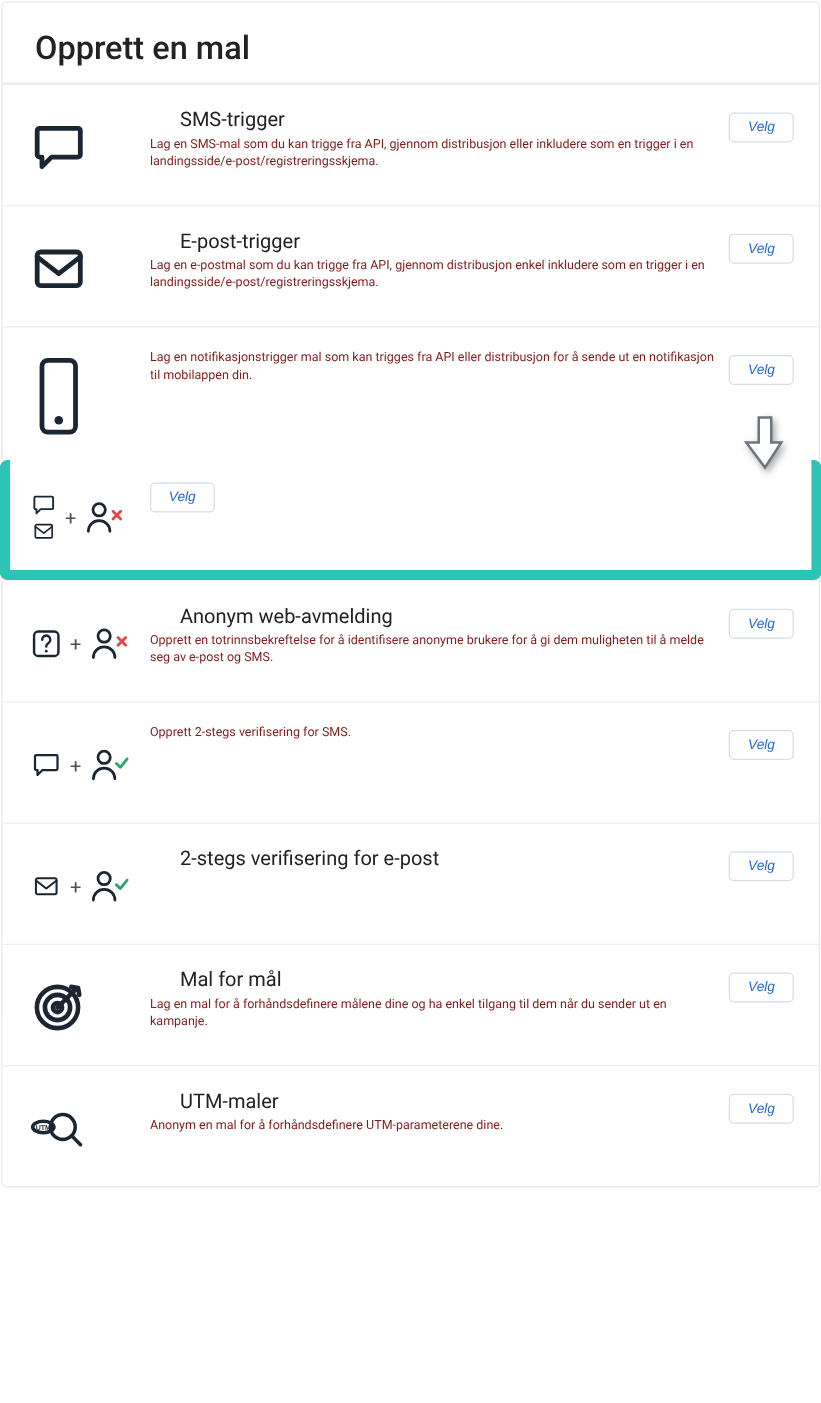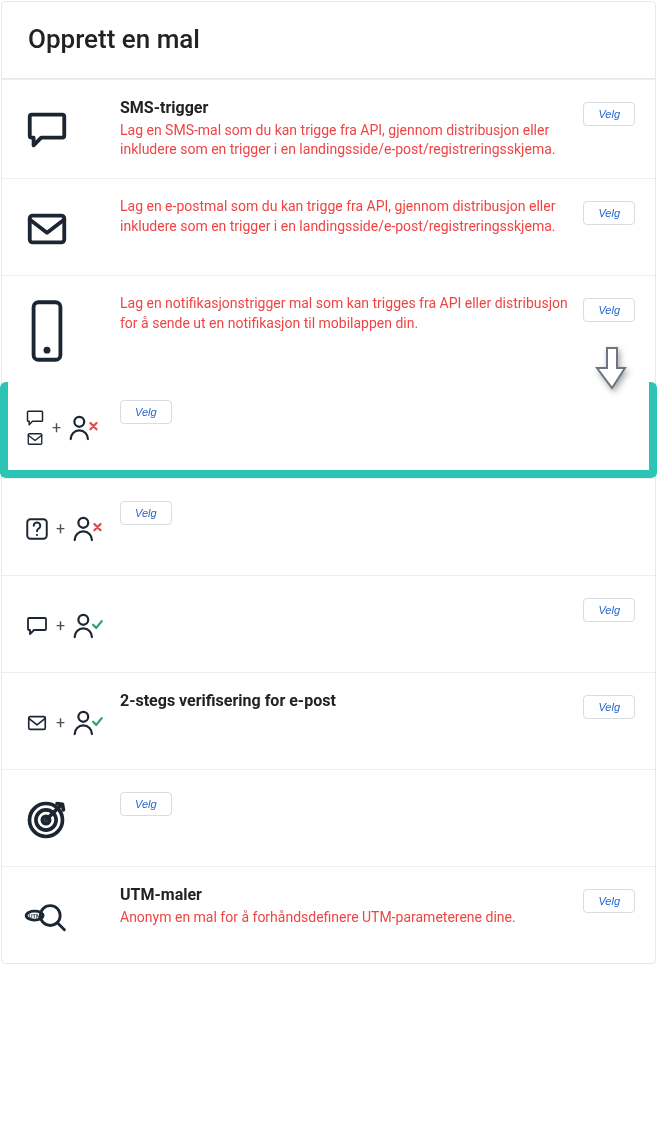--- a/index.html
+++ b/index.html
@@ -1,30 +1,30 @@
 <!DOCTYPE html>
 <html><head>
 <meta charset="utf-8">
 <style>
   * { box-sizing: border-box; margin: 0; padding: 0; }
   html, body { width: 657px; font-family: -apple-system, BlinkMacSystemFont, "Segoe UI", Roboto, Arial, sans-serif; background:#fff; color:#24292e; }
   .card { width: 655px; margin:1px; border:1px solid #e6e8eb; border-radius:4px; background:#fff; }
-  .header { padding: 22px 26px 24px 26px; }
+  .header { padding: 22px 26px 12px 26px; }
   .header h1 { font-size: 26px; font-weight: 500; color:#222; }
   .sep { height:1px; background:#e6e8eb; width:100%; }
   .row {
     display:flex; align-items:flex-start; padding:18px 20px 18px 22px;
     border-top:1px solid #eceff2;
     position:relative;
   }
   .row:first-of-type { border-top:none; }
   .icon-col { width: 96px; flex:0 0 96px; display:flex; align-items:center; justify-content:flex-start; padding-top:4px; min-height:60px;}
   .text-col { flex:1 1 auto; padding-right:12px; }
-  .text-col .title { font-size:16px; font-weight:700; color:#222; margin-bottom:2px; line-height:1.3;}
-  .text-col .desc  { font-size:14px; color:#ef4444; line-height:1.4; }
+  .text-col .title { font-size:16px; font-weight:400; color:#222; margin-bottom:2px; line-height:1.3;margin-left:24px;}
+  .text-col .desc  { font-size:10px; color:#7f1d1d; line-height:1.4; }
   .btn-col { flex:0 0 auto; padding-top:4px;}
   .btn {
     font-size:11px; color:#2566d1; background:#fff; border:1px solid #d7dde3;
     border-radius:4px; padding:5px 14px; cursor:pointer;font-style:italic;
   }
   .highlight-row {
     border:8px solid #2cc4b4;
     border-radius:6px;
     margin: 0 -2px;
     padding:14px 14px 14px 16px;
@@ -71,21 +71,22 @@
   </div>
 
   <div class="row">
     <div class="icon-col">
       <svg width="46" height="46" viewBox="0 0 24 24">
         <rect class="ic" x="3" y="5" width="18" height="14" rx="1.5"></rect>
         <path class="ic" d="M3 7l9 7 9-7"></path>
       </svg>
     </div>
     <div class="text-col">
-      <div class="desc">Lag en e-postmal som du kan trigge fra API, gjennom distribusjon eller inkludere som en trigger i en landingsside/e-post/registreringsskjema.</div>
+      <div class="title">E-post-trigger</div>
+      <div class="desc">Lag en e-postmal som du kan trigge fra API, gjennom distribusjon enkel inkludere som en trigger i en landingsside/e-post/registreringsskjema.</div>
     </div>
     <div class="btn-col">
       <button class="btn">Velg</button>
     </div>
   </div>
 
   <div class="row">
     <div class="icon-col">
       <svg width="46" height="66" viewBox="0 0 24 34">
         <rect class="ic" x="5" y="2" width="14" height="30" rx="2.5" stroke-width="2.4"></rect>
@@ -135,38 +136,43 @@
         <path class="ic" d="M9 9a3 3 0 1 1 4.5 2.6C12.5 12.3 12 13 12 14"></path>
         <circle cx="12" cy="17.5" r="1" fill="#1c2632"></circle>
       </svg>
       <span class="plus">+</span>
       <svg width="32" height="30" viewBox="0 0 26 24">
         <circle class="ic" cx="10" cy="7" r="4"></circle>
         <path class="ic" d="M3 21c0-4 3-7 7-7s7 3 7 7"></path>
         <path class="ic x-red" d="M19 8l5 5M24 8l-5 5"></path>
       </svg>
     </div>
+    <div class="text-col">
+      <div class="title">Anonym web-avmelding</div>
+      <div class="desc">Opprett en totrinnsbekreftelse for å identifisere anonyme brukere for å gi dem muligheten til å melde seg av e-post og SMS.</div>
+    </div>
     <div class="btn-col">
       <button class="btn">Velg</button>
     </div>
   </div>
 
   <div class="row">
     <div class="icon-col dual tiny">
       <svg width="26" height="24" viewBox="0 0 24 24">
         <path class="ic" d="M4 4h16a1 1 0 0 1 1 1v10a1 1 0 0 1-1 1H9l-4 4v-4H4a1 1 0 0 1-1-1V5a1 1 0 0 1 1-1z"></path>
       </svg>
       <span class="plus">+</span>
       <svg width="32" height="30" viewBox="0 0 26 24">
         <circle class="ic" cx="10" cy="7" r="4"></circle>
         <path class="ic" d="M3 21c0-4 3-7 7-7s7 3 7 7"></path>
         <path class="ic check-g" d="M18 11l2.5 2.5L25 8"></path>
       </svg>
     </div>
     <div class="text-col">
+      <div class="desc">Opprett 2-stegs verifisering for SMS.</div>
     </div>
     <div class="btn-col">
       <button class="btn">Velg</button>
     </div>
   </div>
 
   <div class="row">
     <div class="icon-col dual tiny">
       <svg width="26" height="22" viewBox="0 0 24 24">
         <rect class="ic" x="3" y="5" width="18" height="14" rx="1.5"></rect>
@@ -189,20 +195,24 @@
 
   <div class="row">
     <div class="icon-col">
       <svg width="44" height="44" viewBox="0 0 24 24">
         <circle class="ic" cx="12" cy="12" r="9"></circle>
         <circle class="ic" cx="12" cy="12" r="5.5"></circle>
         <circle class="ic" cx="12" cy="12" r="2"></circle>
         <path class="ic" d="M12 12 L20 4 M18 3l3 .5.5 3"></path>
       </svg>
     </div>
+    <div class="text-col">
+      <div class="title">Mal for mål</div>
+      <div class="desc">Lag en mal for å forhåndsdefinere målene dine og ha enkel tilgang til dem når du sender ut en kampanje.</div>
+    </div>
     <div class="btn-col">
       <button class="btn">Velg</button>
     </div>
   </div>
 
   <div class="row">
     <div class="icon-col">
       <svg width="44" height="34" viewBox="0 0 30 24">
         <circle class="ic" cx="18" cy="11" r="7"></circle>
         <path class="ic" d="M23 16l5 5"></path>

